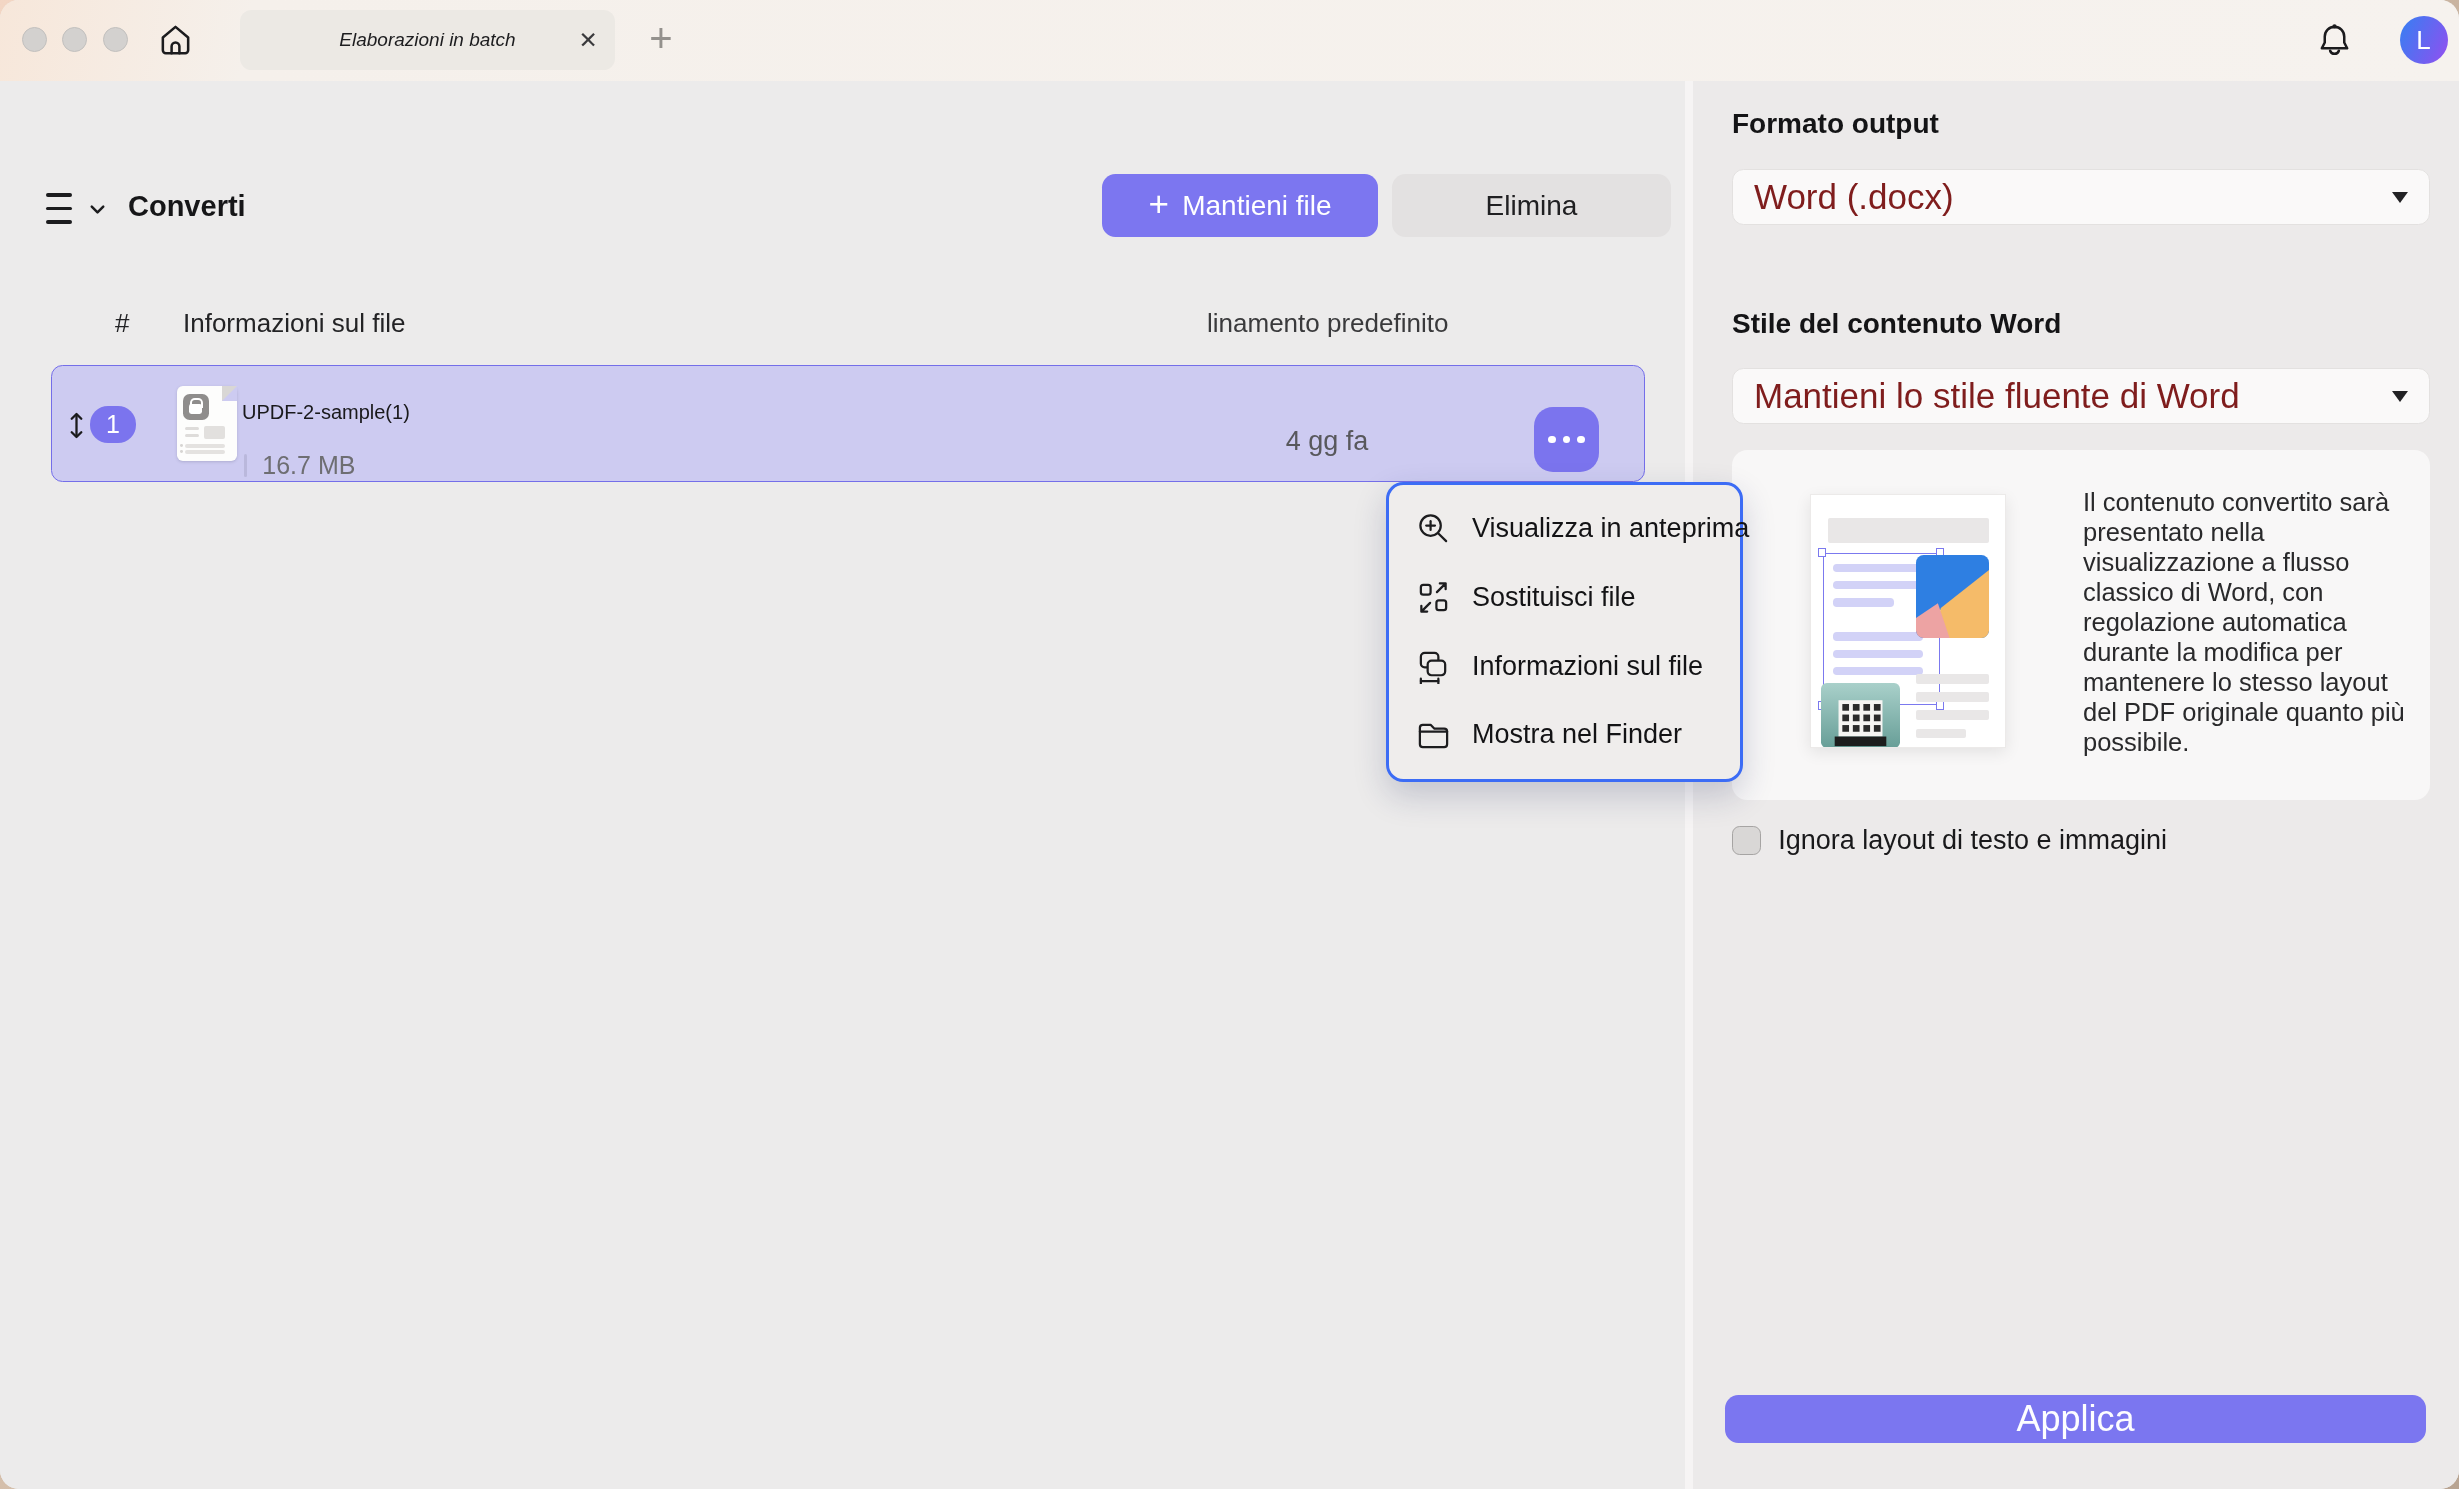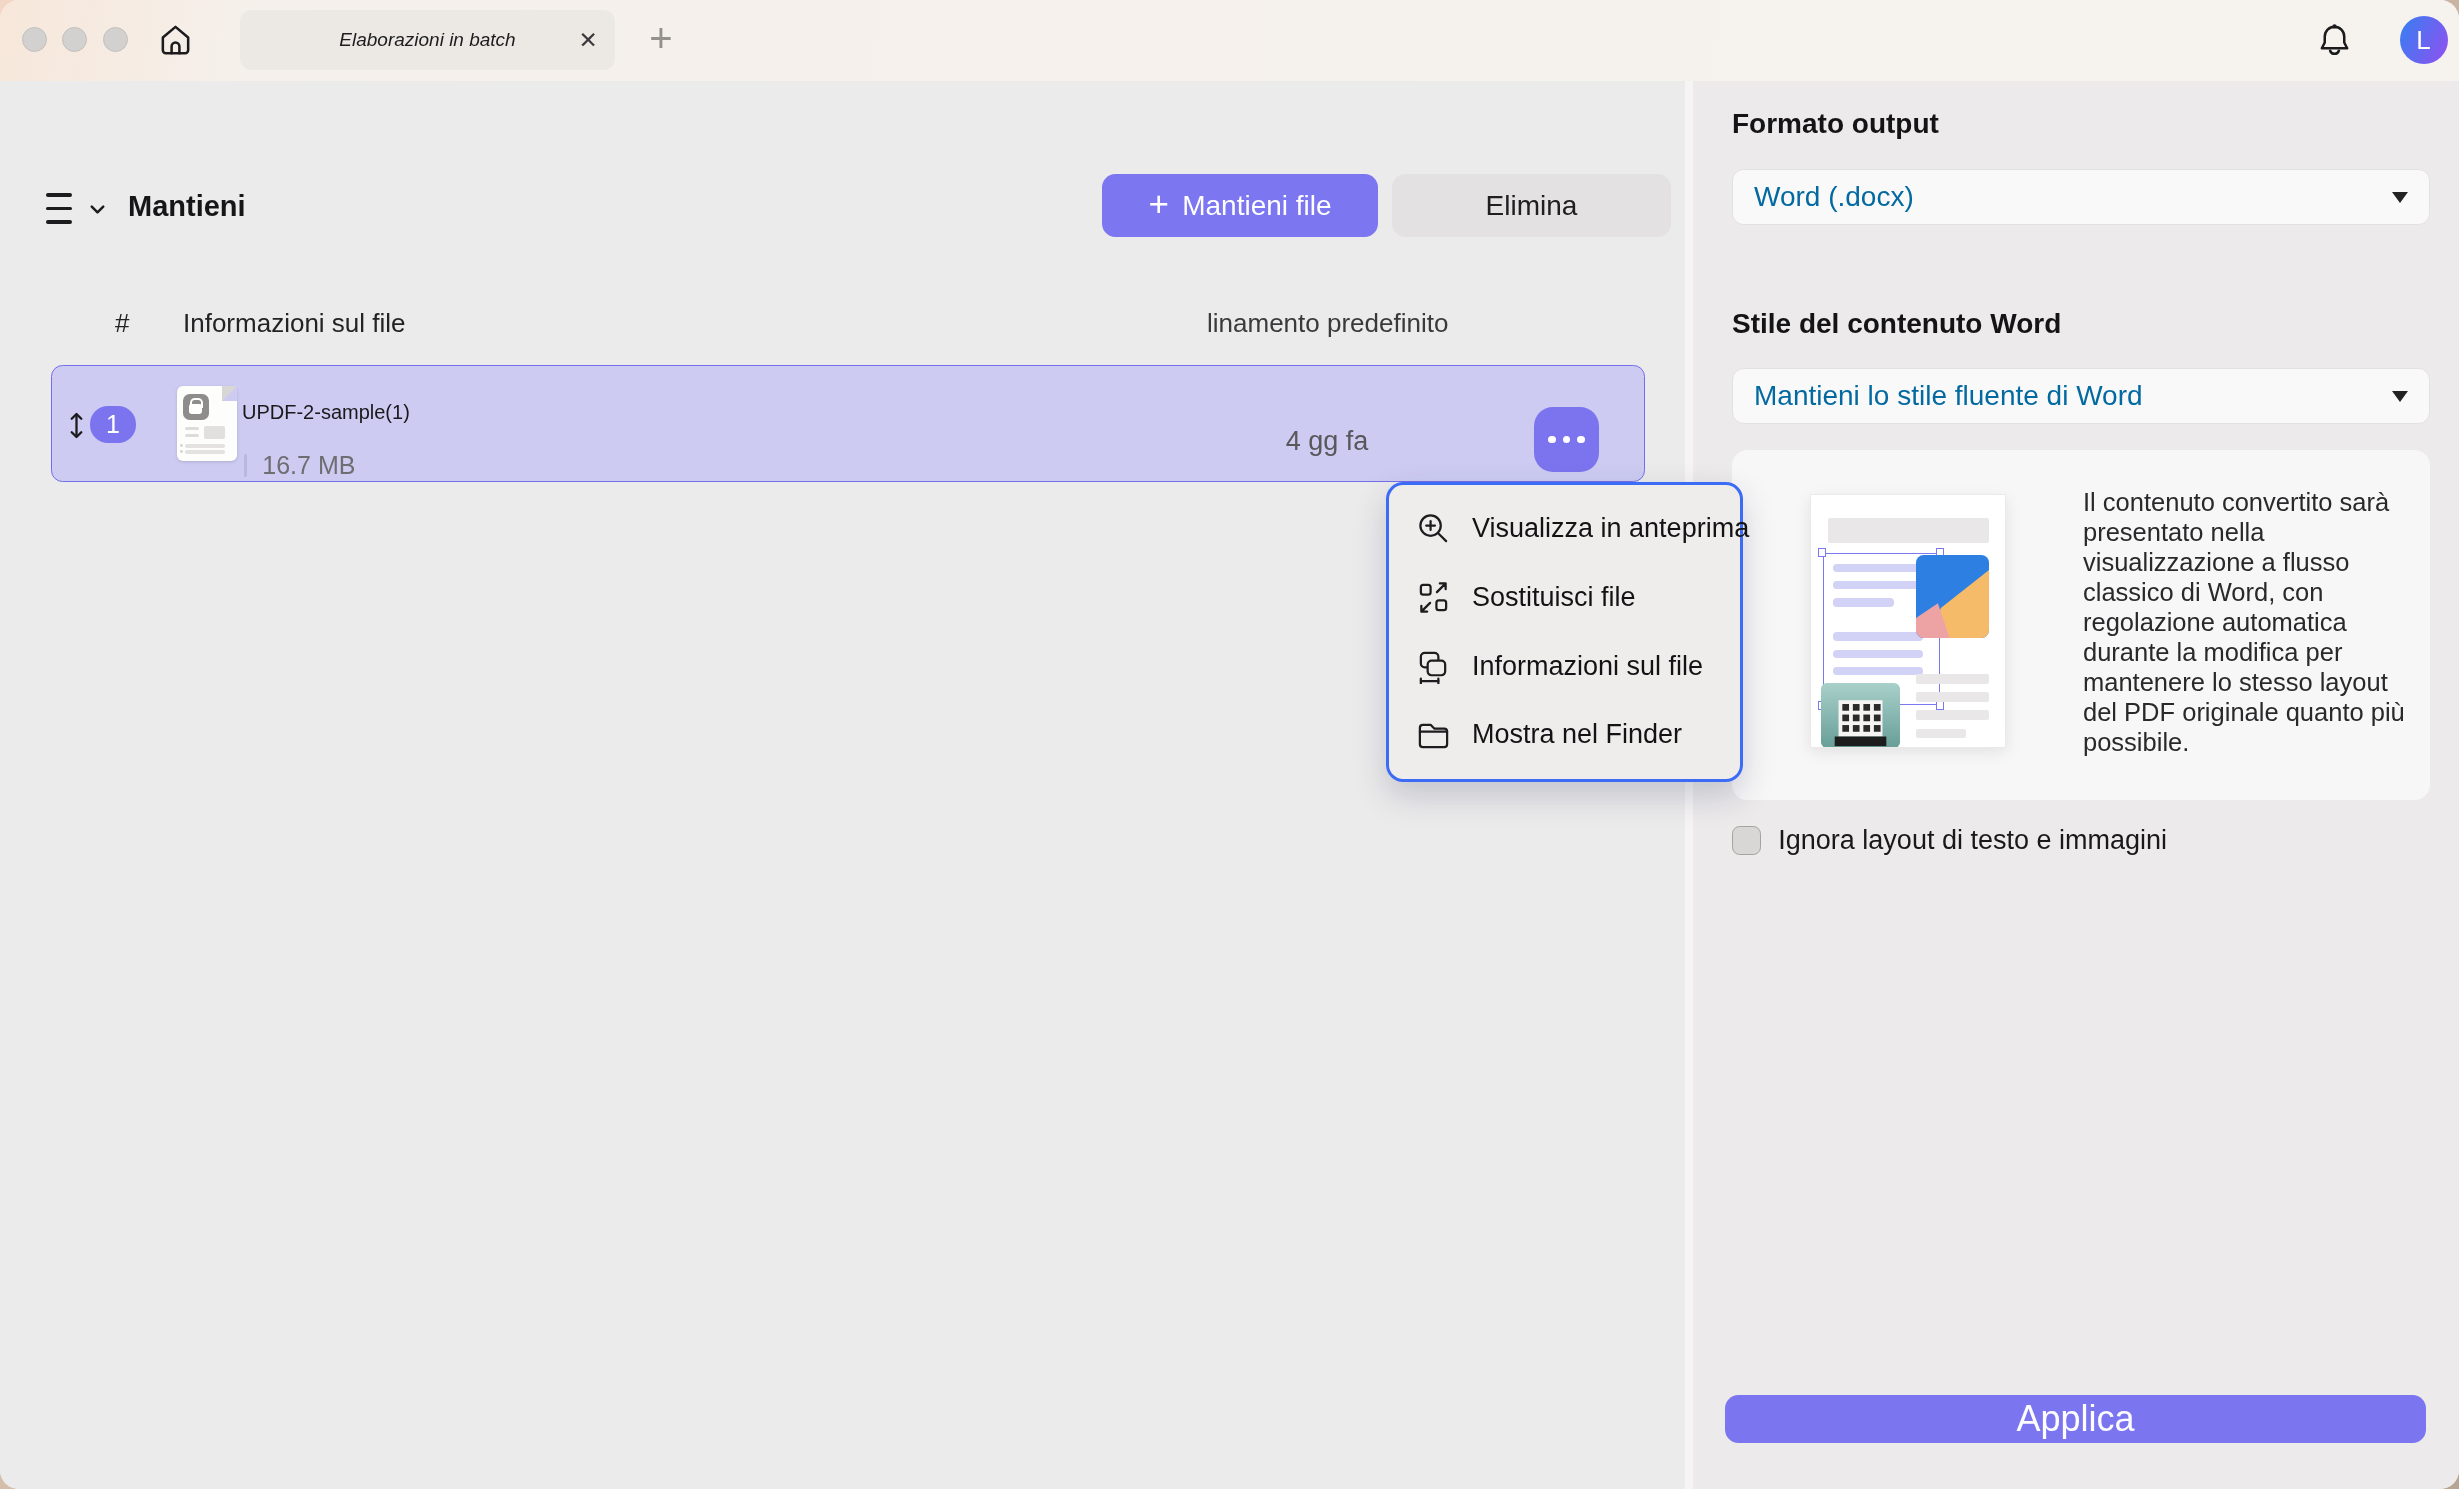--- a/index.html
+++ b/index.html
@@ -110,21 +110,21 @@
   .p-label{position:absolute;left:39px;font-size:28px;font-weight:700;color:#141416;}
   .lbl-format{top:27px;}
   .lbl-style{top:227px;}
   .dropdown{
     position:absolute;left:39px;width:698px;height:56px;border-radius:11.5px;
     background:#FAF9F9;border:1.4px solid #E3E1E0;box-sizing:border-box;
     display:flex;align-items:center;justify-content:space-between;padding:0 21px;
   }
   .dd-format{top:88px;}
   .dd-style{top:287px;}
-  .dropdown span{font-size:28px;color:#0369a1;}
+  .dropdown span{font-size:35px;color:#7f1d1d;}
   .caret{width:0;height:0;border-left:8.6px solid transparent;border-right:8.6px solid transparent;border-top:11.5px solid #222224;}
 
   .preview-card{position:absolute;left:39px;top:369px;width:698px;height:350px;border-radius:15.4px;background:#F8F7F7;}
   .thumb{position:absolute;left:78px;top:44px;width:196px;height:254px;background:#fff;border:1px solid #eceae9;
     box-shadow:0 4.8px 15.4px rgba(0,0,0,.09);box-sizing:border-box;overflow:hidden;}
   .thumb .hbar{position:absolute;left:17.3px;top:23px;width:161px;height:25px;background:#e9e7e7;border-radius:1.9px;}
   .selbox{position:absolute;left:11.5px;top:58px;width:117px;height:152px;border:1.9px solid #7B79EF;box-sizing:border-box;
     padding:9.6px 0 0 9.6px;}
   .selbox .h{position:absolute;width:8.6px;height:8.6px;background:#fff;border:1.9px solid #7B79EF;box-sizing:border-box;}
   .selbox .h1{left:-5.8px;top:-5.8px}.selbox .h2{right:-5.8px;top:-5.8px}.selbox .h3{left:-5.8px;bottom:-5.8px}.selbox .h4{right:-5.8px;bottom:-5.8px}
@@ -200,21 +200,21 @@
     <div class="hamburger">
       <span style="display:contents">
         <i></i><i></i><i></i>
       </span>
     </div>
     <div class="tool-chevron">
       <svg width="23" height="23" viewBox="0 0 24 24" fill="none" stroke="#1c1c1e" stroke-width="2.6" stroke-linecap="round" stroke-linejoin="round">
         <polyline points="6,9 12,15 18,9"></polyline>
       </svg>
     </div>
-    <div class="page-title">Mantieni</div>
+    <div class="page-title">Converti</div>
 
     <button class="btn btn-add">
       <span class="plus">+</span>
       <span>Mantieni file</span>
     </button>
     <button class="btn btn-del">
       <span>Elimina</span>
     </button>
 
     <div class="th th-idx">#</div>

